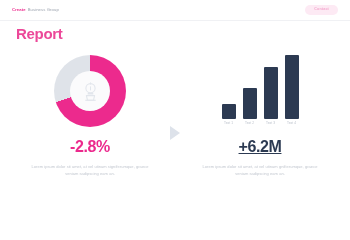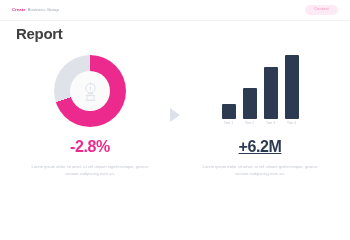--- a/index.html
+++ b/index.html
@@ -23,28 +23,28 @@
   .cta{
     background:#fdeaf4;color:#f4a6cd;border:none;border-radius:10px;
     font-size:3.6px;font-weight:bold;letter-spacing:.2px;
     padding:3px 9px;line-height:1;
   }
   .rule{position:absolute;left:0;top:20px;width:350px;height:1px;background:#f0f1f4;}
 
   
   .title{
     position:absolute;left:16px;top:26px;
-    font-size:15px;font-weight:bold;color:#404040;letter-spacing:-.3px;
+    font-size:15px;font-weight:bold;color:#ec4899;letter-spacing:-.3px;
     line-height:1;margin:0;
   }
 
   
   .content{
     position:absolute;left:0;top:52px;width:350px;
-    display:flex;align-items:center;justify-content:center;
+    display:flex;align-items:flex-end;justify-content:center;
   }
   .panel{width:140px;display:flex;flex-direction:column;align-items:center;}
   .arrow-cell{width:30px;display:flex;align-items:center;justify-content:center;height:88px;}
   .arrow{
     width:0;height:0;
     border-top:7px solid transparent;border-bottom:7px solid transparent;
     border-left:10px solid #dde2ea;
   }
 
   

